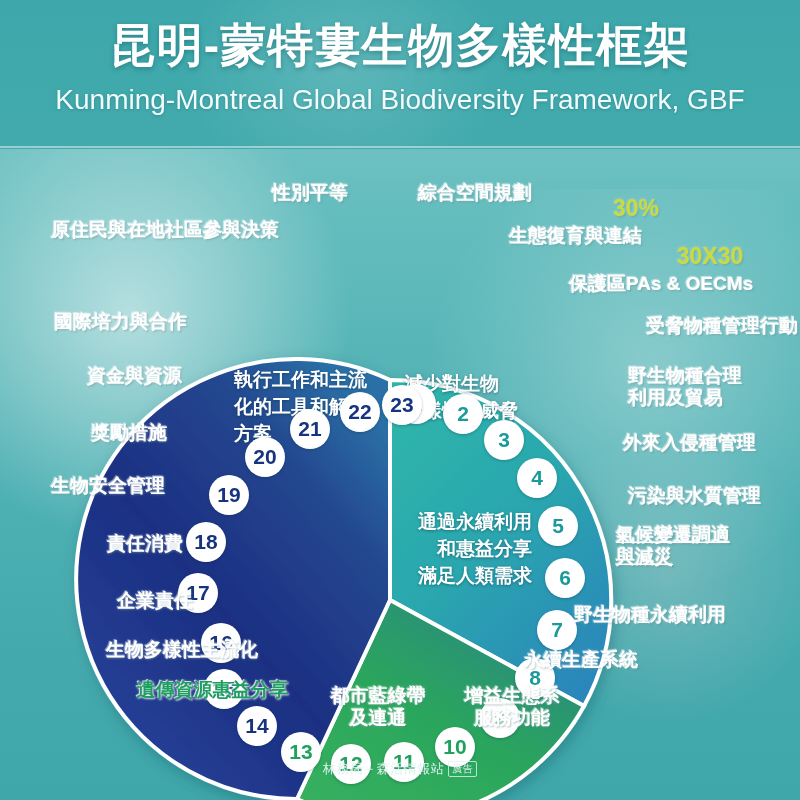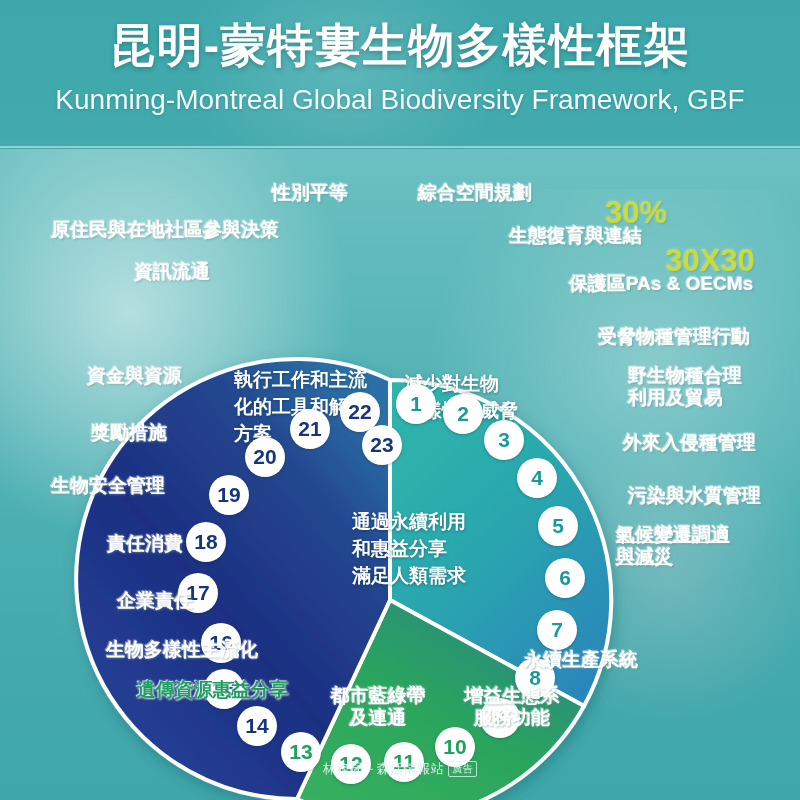--- a/index.html
+++ b/index.html
@@ -72,21 +72,21 @@
     white-space:pre-line;
     text-shadow:
       0 0 3px rgba(255,255,255,.55),
       -1px -1px 0 rgba(255,255,255,.45),
       1px 1px 2px rgba(0,70,80,.35);
   }
   .lbl.r{text-align:left;}
   .lbl.l{text-align:right;}
   .lbl.c{text-align:center;}
   .lbl.green{color:#1f9e62;text-shadow:0 0 3px rgba(255,255,255,.8),-1px -1px 0 rgba(255,255,255,.7),1px 1px 2px rgba(255,255,255,.7);}
-  .lbl.yellow{color:#cadb3c;font-size:31px;text-shadow:0 0 3px rgba(255,255,255,.45),1px 1px 2px rgba(0,70,80,.3);}
+  .lbl.yellow{color:#cadb3c;font-size:23px;text-shadow:0 0 3px rgba(255,255,255,.45),1px 1px 2px rgba(0,70,80,.3);}
 
   
   .seg-cap{
     position:absolute;color:#ffffff;font-size:19px;font-weight:bold;
     line-height:1.42;white-space:pre-line;
     text-shadow:0 1px 3px rgba(0,40,60,.45);
   }
 
   
   .num{
@@ -157,21 +157,21 @@
         <path d="M 390 451 L 390 231 A 220 220 0 0 1 584 557 Z" fill="url(#gTeal)" stroke="#ffffff" stroke-width="4"></path>
 
         <path d="M 390 451 L 584 557 A 220 220 0 0 1 297 650 Z" fill="url(#gGreen)" stroke="#ffffff" stroke-width="4"></path>
 
         <path d="M 390 451 L 297 650 A 220 220 0 1 1 390 231 Z" fill="url(#gNavy)" stroke="#ffffff" stroke-width="4"></path>
       </g>
     </svg>
 
     <div class="seg-cap" style="left:404px;top:222px;width:160px;">減少對生物
 多樣性的威脅</div>
-    <div class="seg-cap" style="left:352px;top:360px;width:180px;text-align:left;">通過永續利用
+    <div class="seg-cap" style="left:352px;top:360px;width:180px;text-align:right;">通過永續利用
 和惠益分享
 滿足人類需求</div>
     <div class="seg-cap" style="left:234px;top:218px;width:160px;">執行工作和主流
 化的工具和解決
 方案</div>
 
     <div class="num teal" style="left:396px;top:235px;">1</div>
     <div class="num teal" style="left:443px;top:245px;">2</div>
     <div class="num teal" style="left:484px;top:271px;">3</div>
     <div class="num teal" style="left:517px;top:309px;">4</div>
@@ -187,51 +187,52 @@
     <div class="num navy" style="left:237px;top:557px;text-align:center;">14</div>
     <div class="num navy" style="left:204px;top:520px;">15</div>
     <div class="num navy" style="left:201px;top:474px;">16</div>
     <div class="num navy" style="left:178px;top:424px;">17</div>
     <div class="num navy" style="left:186px;top:373px;">18</div>
     <div class="num navy" style="left:209px;top:326px;">19</div>
     <div class="num navy" style="left:245px;top:288px;">20</div>
     <div class="num navy" style="left:290px;top:260px;">21</div>
     <div class="num navy" style="left:340px;top:243px;">22</div>
 
-    <div class="num navy" style="left:362px;top:236px;margin-top:40px;">23</div>
+    <div class="num navy" style="left:382px;top:236px;">23</div>
 
     <div class="lbl c" style="left:390px;top:33px;width:170px;">綜合空間規劃</div>
 
     <div class="lbl c yellow" style="left:596px;top:46px;width:80px;">30%</div>
     <div class="lbl r" style="left:509px;top:76px;width:180px;">生態復育與連結</div>
 
     <div class="lbl c yellow" style="left:655px;top:94px;width:110px;">30X30</div>
     <div class="lbl r" style="left:569px;top:124px;width:220px;">保護區PAs &amp; OECMs</div>
 
-    <div class="lbl r" style="left:598px;top:177px;width:200px;">受脅物種管理行動</div>
+    <div class="lbl r" style="left:598px;top:166px;width:200px;text-align:right;">受脅物種管理行動</div>
     <div class="lbl r" style="left:628px;top:216px;width:170px;">野生物種合理
 利用及貿易</div>
     <div class="lbl r" style="left:623px;top:283px;width:175px;">外來入侵種管理</div>
     <div class="lbl r" style="left:628px;top:336px;width:170px;">污染與水質管理</div>
     <div class="lbl r" style="left:616px;top:375px;width:175px;text-decoration:underline;">氣候變遷調適
 與減災</div>
+    <div class="lbl r" style="left:574px;top:455px;width:215px;">野生物種永續利用</div>
     <div class="lbl r" style="left:524px;top:500px;width:180px;">永續生產系統</div>
     <div class="lbl c" style="left:442px;top:536px;width:140px;">增益生態系
 服務功能</div>
     <div class="lbl c" style="left:308px;top:536px;width:140px;">都市藍綠帶
 及連通</div>
     <div class="lbl c green" style="left:115px;top:530px;width:195px;">遺傳資源惠益分享</div>
 
     <div class="lbl l" style="left:58px;top:490px;width:200px;">生物多樣性主流化</div>
     <div class="lbl l" style="left:68px;top:441px;width:125px;">企業責任</div>
     <div class="lbl l" style="left:58px;top:384px;width:125px;">責任消費</div>
     <div class="lbl l" style="left:20px;top:326px;width:145px;">生物安全管理</div>
     <div class="lbl l" style="left:47px;top:273px;width:120px;font-family:Liberation Serif, serif;">獎勵措施</div>
     <div class="lbl l" style="left:37px;top:216px;width:145px;">資金與資源</div>
-    <div class="lbl l" style="left:95px;top:112px;width:115px;">資訊流通</div>
+    <div class="lbl l" style="left:12px;top:162px;width:175px;">國際培力與合作</div>
     <div class="lbl l" style="left:14px;top:70px;width:265px;">原住民與在地社區參與決策</div>
     <div class="lbl c" style="left:245px;top:33px;width:130px;">性別平等</div>
   </div>
 
   <div class="footer">
     <span>林務局－森活情報站</span><span class="adbox">廣告</span>
   </div>
 
 </div>
 

